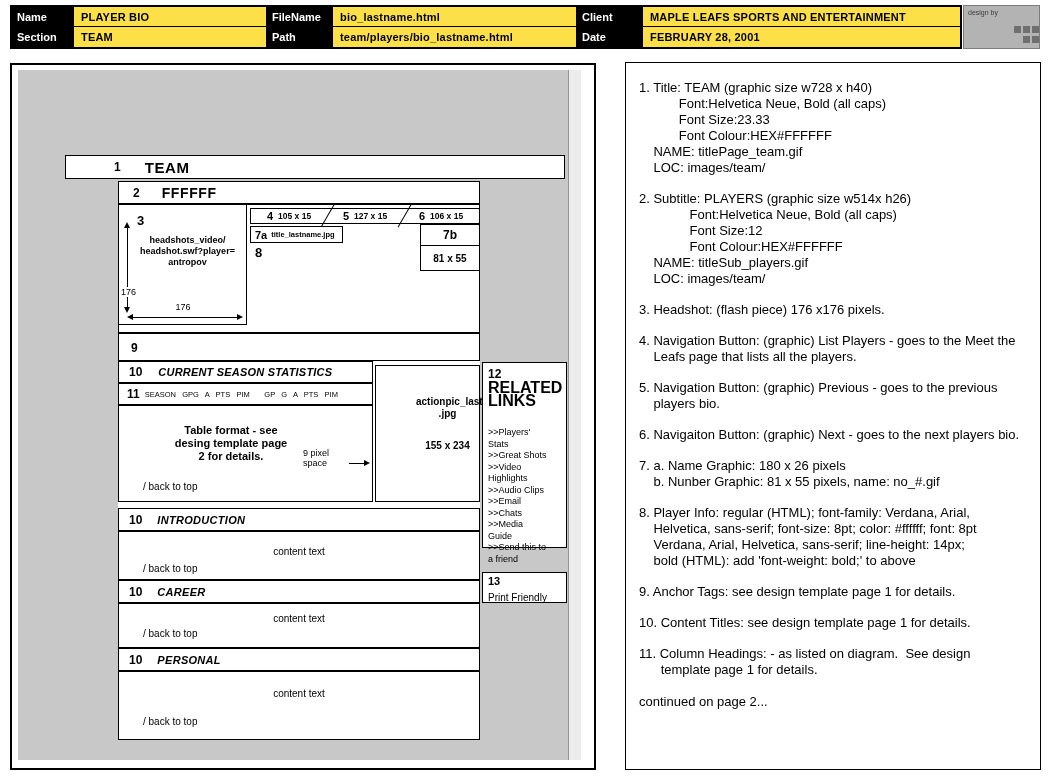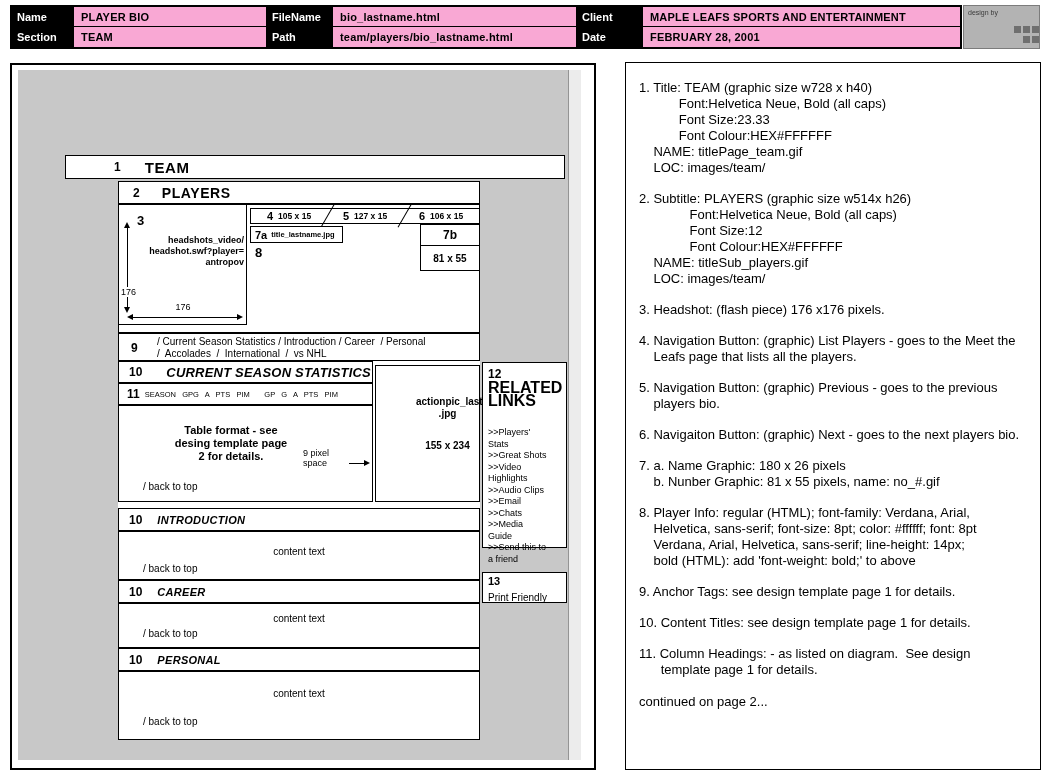--- a/index.html
+++ b/index.html
@@ -1,21 +1,21 @@
 <!DOCTYPE html>
 <html><head>
 <meta charset="utf-8">
 <style>
   *{margin:0;padding:0;box-sizing:border-box;}
   html,body{width:1053px;height:778px;}
   body{position:relative;background:#fff;color:#000;font-family:"Liberation Sans",sans-serif;overflow:hidden;}
 
   
   .hdr{position:absolute;left:10px;top:5px;border:2px solid #000;display:grid;
-       grid-template-columns:62px 193px 66px 244px 66px 317px;grid-auto-rows:20px;background:#f9a8d4;}
+       grid-template-columns:62px 193px 66px 244px 66px 317px;grid-auto-rows:20px;background:#fde047;}
   .hc{border-right:1px solid #000;border-bottom:1px solid #000;display:flex;align-items:center;overflow:hidden;}
   .hc.lc{border-right:none;} .hc.lr{border-bottom:none;}
   .hl{background:#000;color:#fff;font-weight:bold;font-size:11px;padding-left:5px;}
   .hv{font-weight:bold;font-size:11px;padding-left:7px;letter-spacing:.2px;}
 
   .logo{position:absolute;left:963px;top:5px;width:77px;height:44px;background:#b3b3b3;border:1px solid #7c7c7c;}
   .logo-text{position:absolute;left:4px;top:3px;font-size:7px;color:#3a3a3a;}
   .sq{position:absolute;width:7px;height:7px;background:#6f6f6f;}
 
   
@@ -28,21 +28,21 @@
   .team-bar .n{font-weight:bold;font-size:12px;}
   .team-bar .t{font-weight:bold;font-size:15px;margin-left:24px;letter-spacing:.6px;}
 
   .players-bar{position:absolute;left:106px;top:116px;width:362px;height:23px;background:#fff;border:1px solid #000;display:flex;align-items:center;padding-left:14px;}
   .players-bar .n{font-weight:bold;font-size:12px;}
   .players-bar .t{font-weight:bold;font-size:14px;margin-left:22px;letter-spacing:.6px;}
 
   .info-box{position:absolute;left:106px;top:139px;width:362px;height:129px;background:#fff;border:1px solid #000;}
   .hs-box{position:absolute;left:0;top:0;width:128px;height:120px;border-right:1px solid #000;border-bottom:1px solid #000;}
   .hs-num{position:absolute;left:18px;top:8px;font-weight:bold;font-size:13px;}
-  .hs-file{position:absolute;left:12px;right:2px;top:30px;text-align:right;font-weight:bold;font-size:9px;line-height:11px;white-space:pre-line;}
+  .hs-file{position:absolute;left:12px;right:2px;top:30px;text-align:center;font-weight:bold;font-size:9px;line-height:11px;white-space:pre-line;}
   .line{position:absolute;background:#000;}
   .tri{position:absolute;width:0;height:0;border:3px solid transparent;}
   .hs-vline{left:8px;top:22px;width:1px;height:80px;}
   .hs-vt{left:5px;top:17px;border-bottom:6px solid #000;border-top:none;}
   .hs-vb{left:5px;top:102px;border-top:6px solid #000;border-bottom:none;}
   .hs-v176{position:absolute;left:1px;top:82px;font-size:9px;background:#fff;padding:0 1px;}
   .hs-hline{left:12px;top:112px;width:106px;height:1px;}
   .hs-hl{left:8px;top:109px;border-right:6px solid #000;border-left:none;}
   .hs-hr{left:118px;top:109px;border-left:6px solid #000;border-right:none;}
   .hs-h176{position:absolute;left:0;width:128px;top:97px;text-align:center;font-size:9px;}
@@ -61,21 +61,21 @@
   .g7b{position:absolute;left:301px;top:19px;width:60px;height:47px;border:1px solid #000;background:#fff;}
   .g7b .top{height:21px;border-bottom:1px solid #000;display:flex;align-items:center;justify-content:center;font-weight:bold;font-size:12px;}
   .g7b .bot{height:24px;display:flex;align-items:center;justify-content:center;font-weight:bold;font-size:10px;}
 
   .anchor-bar{position:absolute;left:106px;top:268px;width:362px;height:28px;border:1px solid #000;background:#fff;}
   .anchor-bar .n{position:absolute;left:12px;top:7px;font-weight:bold;font-size:12px;}
   .anchor-bar .txt{position:absolute;left:38px;top:2px;font-size:10px;line-height:12px;white-space:pre;}
 
   .stats-bar{position:absolute;left:106px;top:296px;width:255px;height:22px;border:1px solid #000;background:#fff;display:flex;align-items:center;}
   .stats-bar .n{font-weight:bold;font-size:12px;margin-left:10px;}
-  .stats-bar .t{font-weight:bold;font-style:italic;font-size:13px;margin-left:24px;letter-spacing:.2px;}
+  .stats-bar .t{font-weight:bold;font-style:italic;font-size:11px;margin-left:16px;letter-spacing:.2px;}
   .cols-bar{position:absolute;left:106px;top:318px;width:255px;height:22px;border:1px solid #000;background:#fff;display:flex;align-items:center;}
   .cols-bar .n{font-weight:bold;font-size:12px;margin-left:8px;}
   .cols-bar .t{font-size:7.5px;margin-left:5px;white-space:pre;}
   .stats-body{position:absolute;left:106px;top:340px;width:255px;height:97px;border:1px solid #000;background:#fff;}
   .fmt-note{position:absolute;left:22px;top:18px;width:180px;text-align:center;font-weight:bold;font-size:11px;line-height:13px;white-space:pre-line;}
   .space-note{position:absolute;left:184px;top:42px;width:46px;text-align:left;font-size:9px;line-height:10px;white-space:pre-line;}
   .sp-line{left:230px;top:57px;width:17px;height:1px;}
   .sp-head{left:245px;top:54px;border-left:6px solid #000;border-right:none;}
   .back-link{font-size:10px;}
   .sb-back{position:absolute;left:24px;top:75px;}
@@ -144,21 +144,21 @@
   <div class="wf-scroll"></div>
   <div class="main-backing"></div>
 
   <div class="team-bar">
     <span class="n">1</span>
     <span class="t">TEAM</span>
   </div>
 
   <div class="players-bar">
     <span class="n">2</span>
-    <span class="t">PLAYERS</span>
+    <span class="t">FFFFFF</span>
   </div>
 
   <div class="info-box">
     <div class="hs-box">
       <span class="hs-num">3</span>
       <div class="hs-file">headshots_video/
 headshot.swf?player=
 antropov</div>
       <div class="line hs-vline"></div>
       <div class="tri hs-vt"></div>
@@ -195,22 +195,20 @@
     <span class="num8">8</span>
 
     <div class="g7b">
       <div class="top">7b</div>
       <div class="bot">81 x 55</div>
     </div>
   </div>
 
   <div class="anchor-bar">
     <span class="n">9</span>
-    <div class="txt">/ Current Season Statistics / Introduction / Career  / Personal
-/  Accolades  /  International  /  vs NHL</div>
   </div>
 
   <div class="stats-bar">
     <span class="n">10</span>
     <span class="t">CURRENT SEASON STATISTICS</span>
   </div>
 
   <div class="cols-bar">
     <span class="n">11</span>
     <span class="t">SEASON   GPG   A   PTS   PIM       GP   G   A   PTS   PIM</span>

